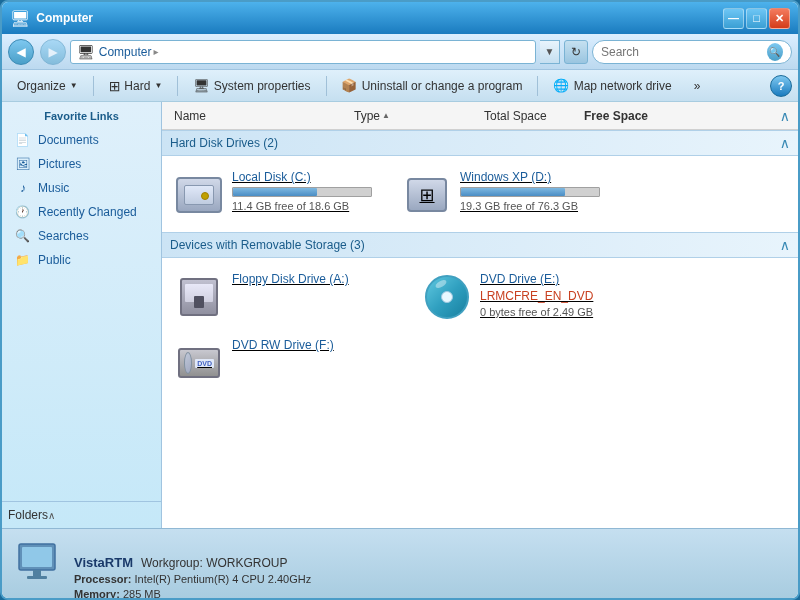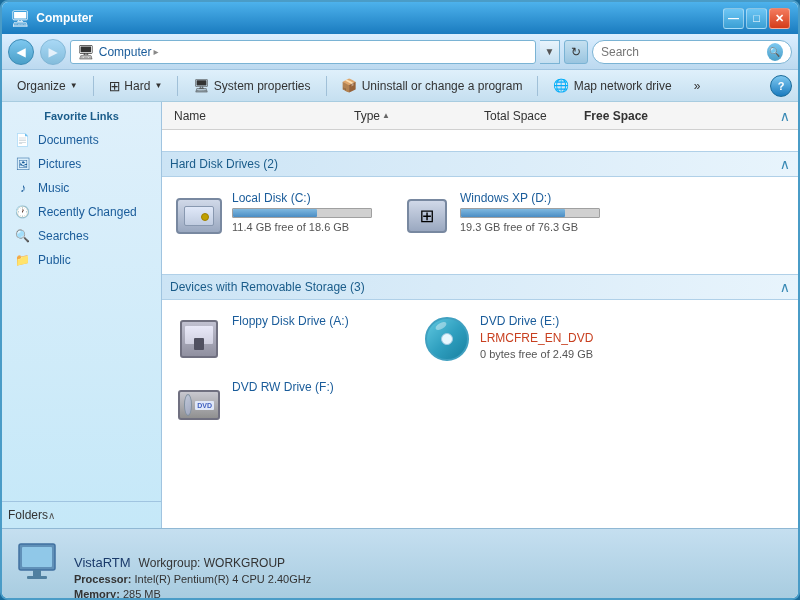--- a/index.html
+++ b/index.html
@@ -54,26 +54,26 @@
     .col-header .sort-arrow { font-size: 8px; color: #666; }
     .col-name { width: 180px; }
     .col-type { width: 130px; }
     .col-total { width: 100px; }
     .col-free { flex: 1; font-weight: bold; }
     .col-collapse { margin-left: auto; color: #3a8ab5; cursor: pointer; font-size: 14px; }
 
     .file-content { flex: 1; overflow-y: auto; padding: 0 8px; }
 
     
-    .section-header { display: flex; align-items: center; justify-content: space-between; background: linear-gradient(to right, #cce4f5, #e8f4fc); border-top: 1px solid #b0d0e8; border-bottom: 1px solid #b0d0e8; padding: 4px 8px; margin: 21px -8px 6px -8px; cursor: pointer; }
+    .section-header { display: flex; align-items: center; justify-content: space-between; background: linear-gradient(to right, #cce4f5, #e8f4fc); border-top: 1px solid #b0d0e8; border-bottom: 1px solid #b0d0e8; padding: 4px 8px; margin: 0 -8px 6px -8px; cursor: pointer; }
     .section-title { font-size: 12px; color: #1a5c8a; font-weight: normal; }
     .section-collapse { font-size: 14px; color: #3a8ab5; }
 
     
-    .drives-grid { display: flex; flex-wrap: wrap; gap: 8px; padding: 4px 0 8px 0; }
+    .drives-grid { display: flex; flex-wrap: wrap; gap: 8px; padding: 4px 0 8px 0; text-decoration: underline; }
     .drive-item { display: flex; align-items: flex-start; gap: 8px; width: 220px; cursor: pointer; padding: 4px; border-radius: 3px; }
     .drive-icon { width: 50px; height: 50px; display: flex; align-items: center; justify-content: center; flex-shrink: 0; }
     .drive-info { flex: 1; min-width: 0; }
     .drive-name { font-size: 12px; color: #1a5c9a; margin-bottom: 3px; }
     .drive-bar-bg { height: 10px; background: #d0d0d0; border: 1px solid #a0a0a0; border-radius: 1px; margin-bottom: 3px; width: 140px; }
     .drive-bar-fill { height: 100%; background: linear-gradient(to bottom, #7eb8e0, #4a8dc4); border-radius: 1px; }
     .drive-free { font-size: 11px; color: #555; }
 
     .drive-item-removable { display: flex; align-items: flex-start; gap: 8px; width: 220px; cursor: pointer; padding: 4px; border-radius: 3px; }
 
@@ -330,21 +330,21 @@
 
         <rect x="6" y="4" width="36" height="26" rx="2" fill="#6090b8" stroke="#4070a0" stroke-width="1.5"></rect>
         <rect x="9" y="7" width="30" height="20" rx="1" fill="#90c8e8"></rect>
 
         <rect x="20" y="30" width="8" height="6" fill="#5080a0"></rect>
         <rect x="14" y="36" width="20" height="3" rx="1" fill="#5080a0"></rect>
       </svg>
     </div>
     <div class="status-info">
       <div style="display:flex; gap:8px; align-items:baseline;">
-        <span style="font-weight:normal; color:#1a3a6a; font-size:13px;margin-top:27px;">VistaRTM</span>
+        <span style="font-weight:bold; color:#1a3a6a; font-size:13px;margin-top:27px;">VistaRTM</span>
         <span style="font-size:12px; color:#333;">Workgroup: WORKGROUP</span>
       </div>
       <div class="status-detail">
         <span class="label">Processor: </span><span>Intel(R) Pentium(R) 4 CPU 2.40GHz</span>
       </div>
       <div class="status-detail">
         <span class="label">Memory: </span><span>285 MB</span>
       </div>
     </div>
   </div>

